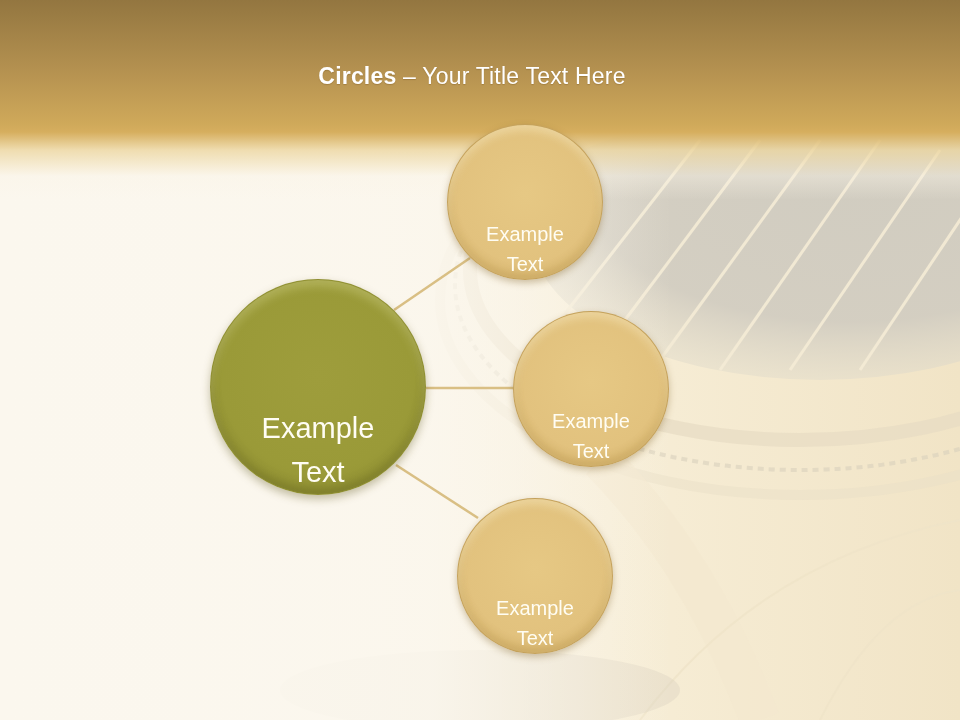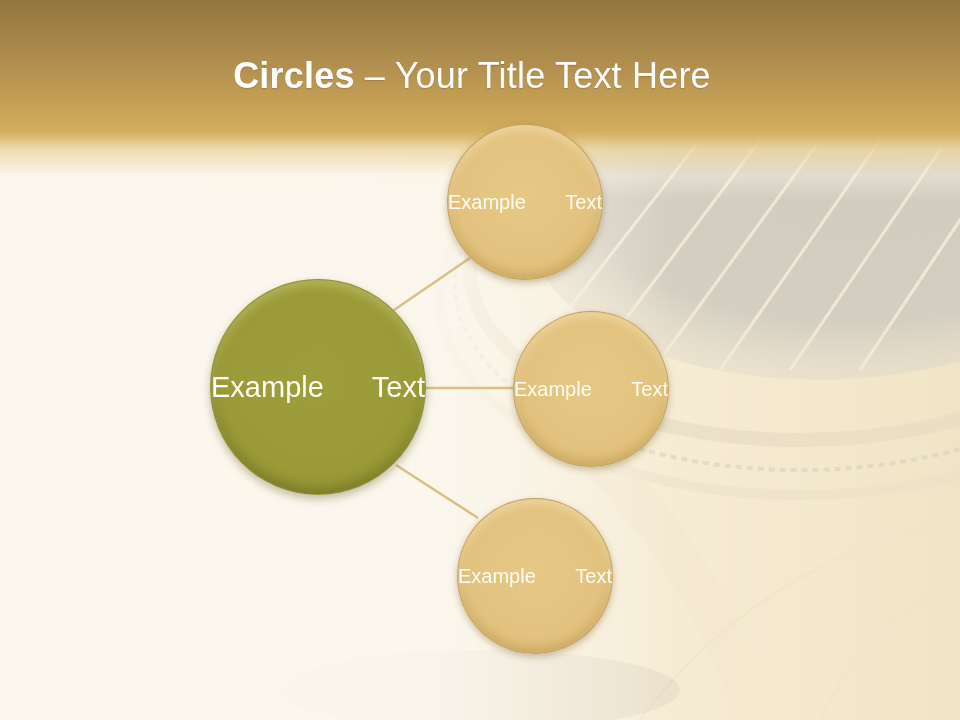--- a/index.html
+++ b/index.html
@@ -5,26 +5,26 @@
   html, body { margin:0; padding:0; }
   body { width:960px; height:720px; overflow:hidden; position:relative;
          font-family: "Liberation Sans", "DejaVu Sans", sans-serif;
          background:#fbf7ee; }
   .slide { position:absolute; left:0; top:0; width:960px; height:720px; overflow:hidden;
            background: linear-gradient(90deg, #fdfbf5 0%, #fbf5e6 40%, #f6ecd4 70%, #f1e4c6 100%); }
   .header-band { position:absolute; left:0; top:0; width:960px; height:200px;
            background: linear-gradient(180deg, #937640 0%, #b49150 35%, #cfa95a 62%, #d6ae5e 66%, rgba(236,214,160,0.8) 75%, rgba(250,244,230,0.4) 88%, rgba(251,247,238,0) 100%); }
   .bg-art { position:absolute; left:0; top:0; width:960px; height:720px; }
   .title { position:absolute; left:0; top:52px; width:944px; text-align:center;
-           color:#ffffff; font-size:36px; line-height:48px; letter-spacing:0.2px;
+           color:#ffffff; font-size:23px; line-height:48px; letter-spacing:0.2px;
            text-shadow: 0 1px 1px rgba(90,60,10,0.25); }
   .title .strong { font-weight:bold; }
   .connectors { position:absolute; left:0; top:0; width:960px; height:720px; }
-  .circle { position:absolute; border-radius:50%; display:flex; flex-direction:row;
-            align-items:center; justify-content:space-between; text-align:center; color:#fffdf3;
+  .circle { position:absolute; border-radius:50%; display:flex; flex-direction:column;
+            align-items:center; justify-content:flex-end; text-align:center; color:#fffdf3;
             box-sizing:border-box; }
   .circle.main { left:210px; top:279px; width:216px; height:216px;
             background: radial-gradient(circle at 50% 45%, #9e9d3c 0%, #9a9a38 60%, #8f8f32 85%, #7e7f2a 100%);
             box-shadow: 0 4px 8px rgba(90,80,20,0.35), inset 0 6px 10px rgba(255,255,200,0.25), inset 0 -6px 10px rgba(60,60,10,0.25);
             border:1px solid rgba(140,140,50,0.6);
             font-size:29px; line-height:44px; }
   .circle.sub { width:156px; height:156px;
             background: radial-gradient(circle at 50% 45%, #e6c884 0%, #e2c27e 60%, #d9b870 88%, #c9a660 100%);
             box-shadow: 0 3px 7px rgba(120,90,30,0.35), inset 0 5px 8px rgba(255,245,210,0.4), inset 0 -5px 8px rgba(150,110,40,0.25);
             border:1px solid rgba(185,150,80,0.7);

